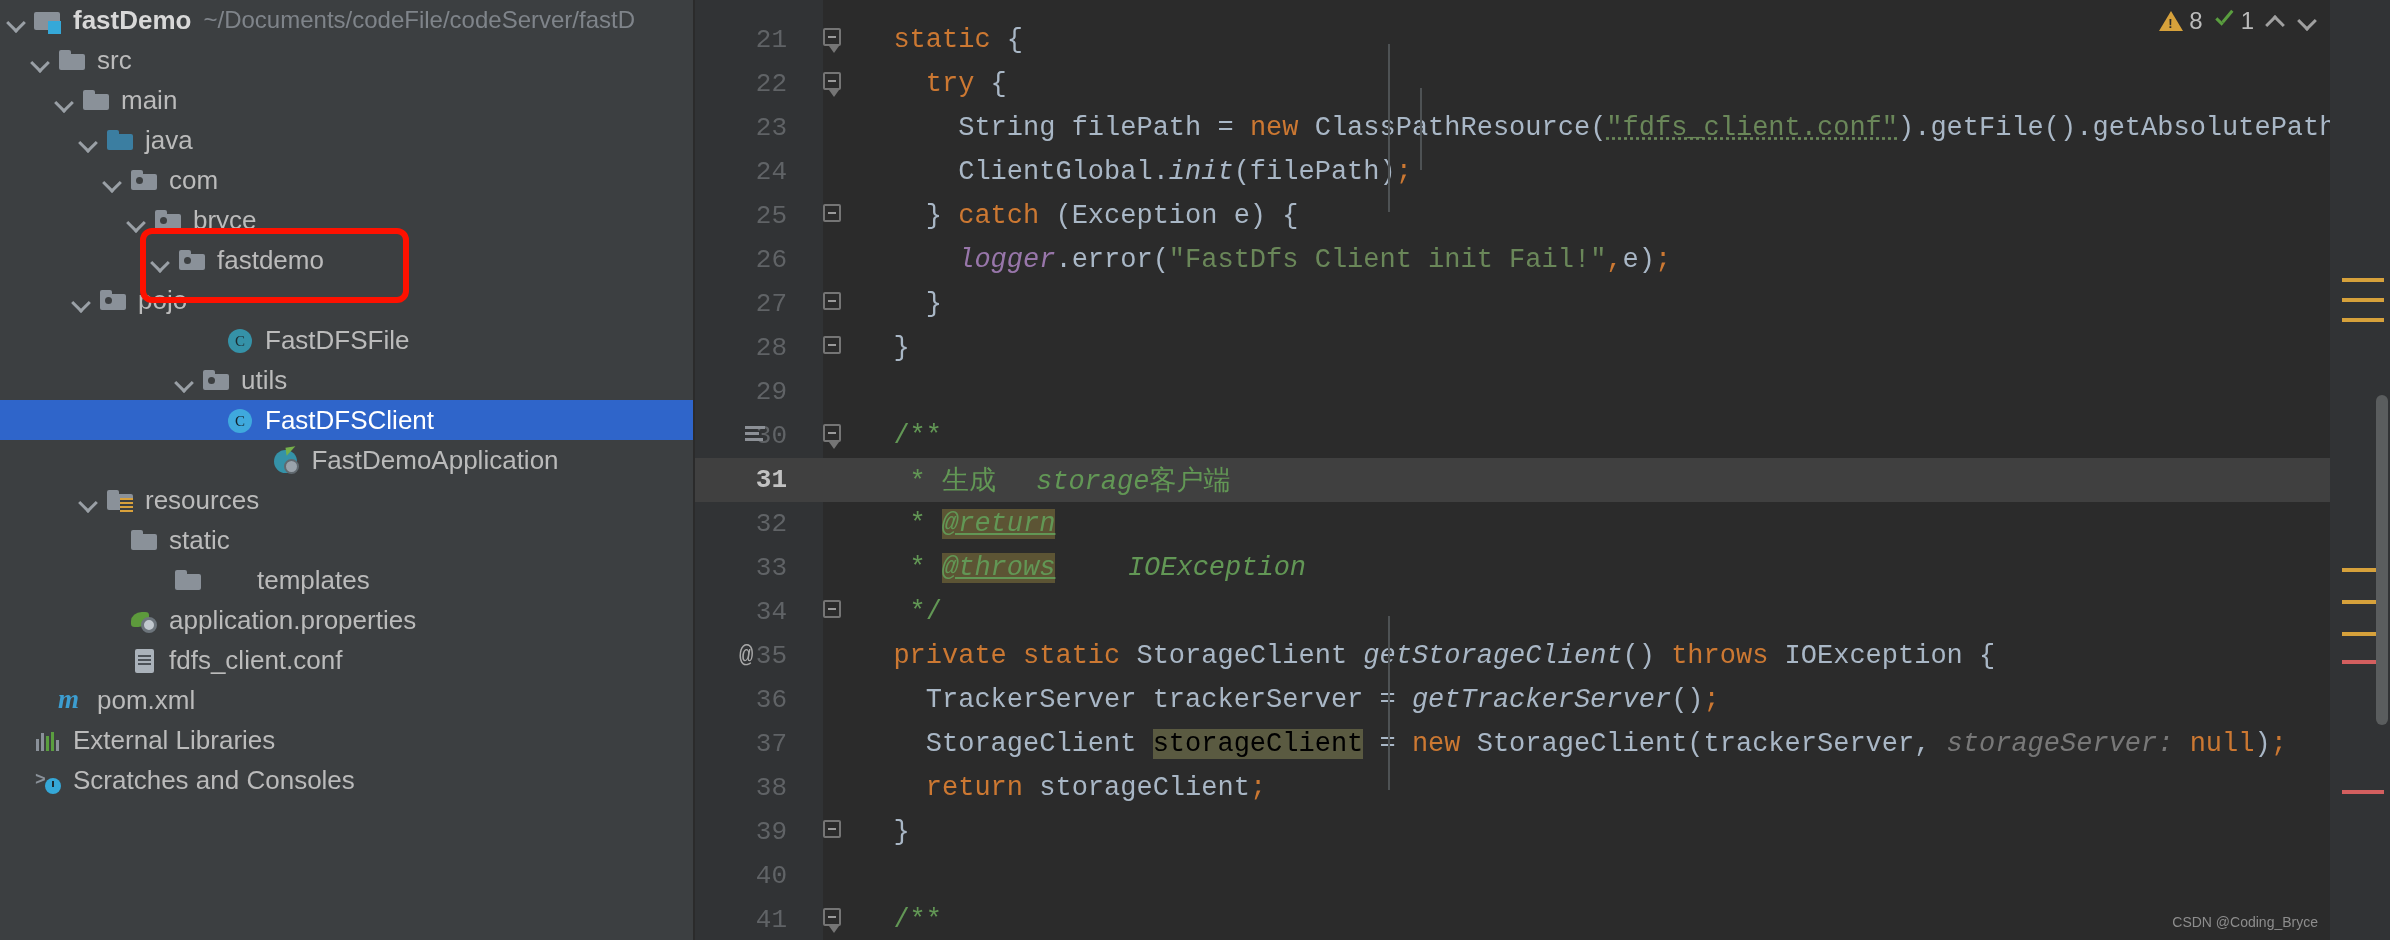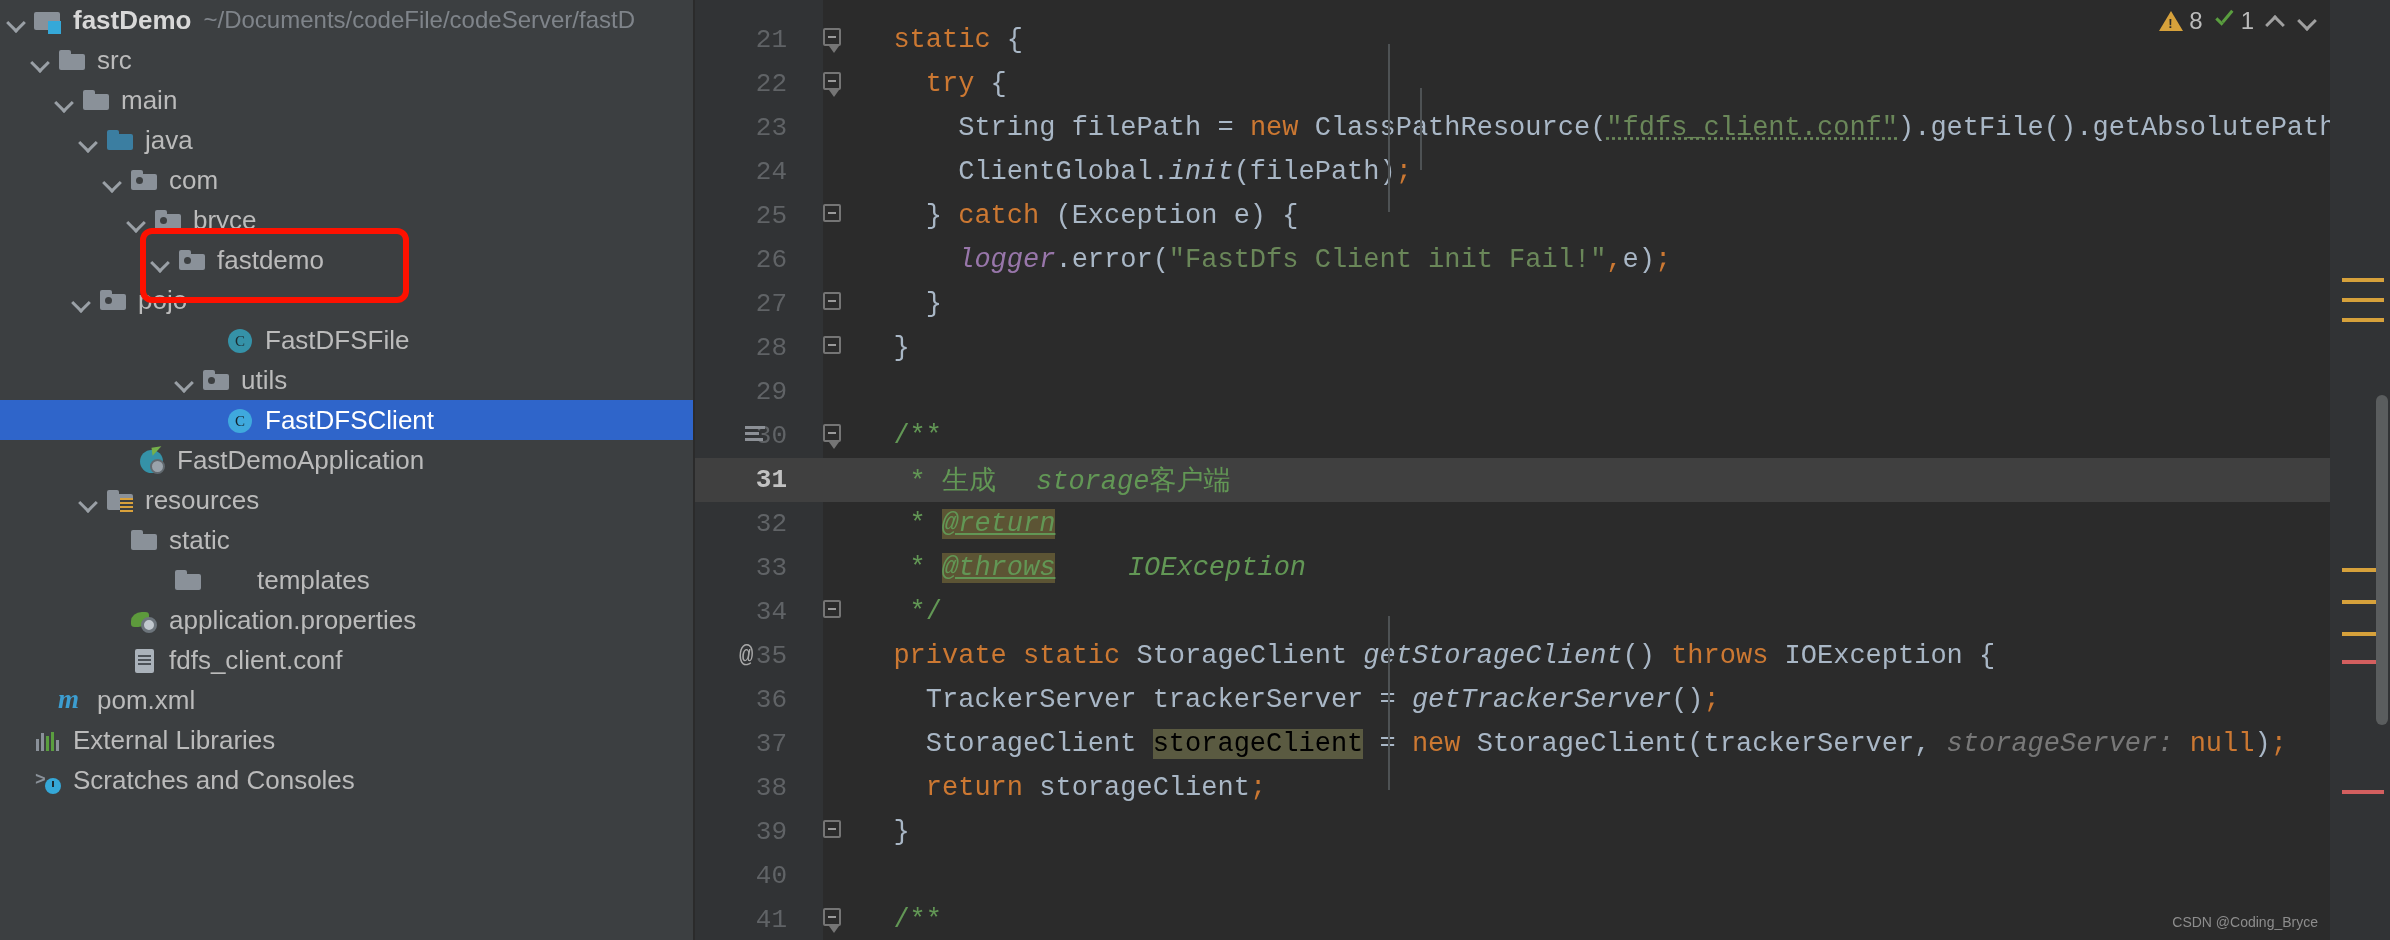--- a/index.html
+++ b/index.html
@@ -492,21 +492,21 @@
           </span>
           <span class="label">utils</span>
         </div>
         <div class="tree-row selected" style="padding-left: 196px;">
           <span class="arrow none"></span>
           <span class="ico cls">
             <span class="circ">C</span>
           </span>
           <span class="label">FastDFSClient</span>
         </div>
-        <div class="tree-row" style="padding-left: 108px;">
+        <div class="tree-row" style="padding-left: 108px; justify-content: center;">
           <span class="arrow none"></span>
           <span class="ico spring">
             <span class="circ2"></span>
             <span class="leaf"></span>
             <span class="gear"></span>
           </span>
           <span class="label">FastDemoApplication</span>
         </div>
         <div class="tree-row" style="padding-left: 76px;">
           <span class="arrow down"></span>

